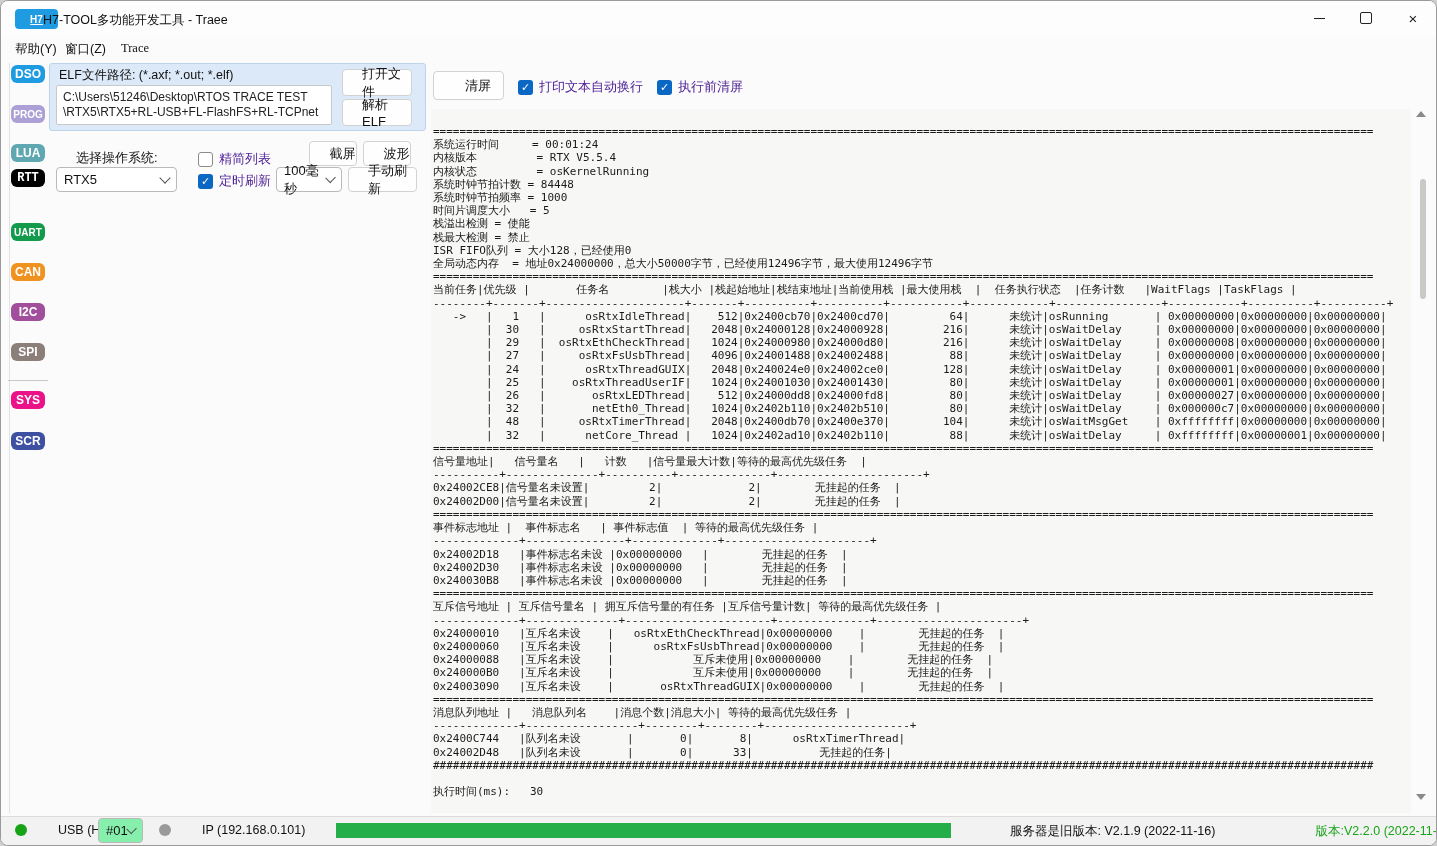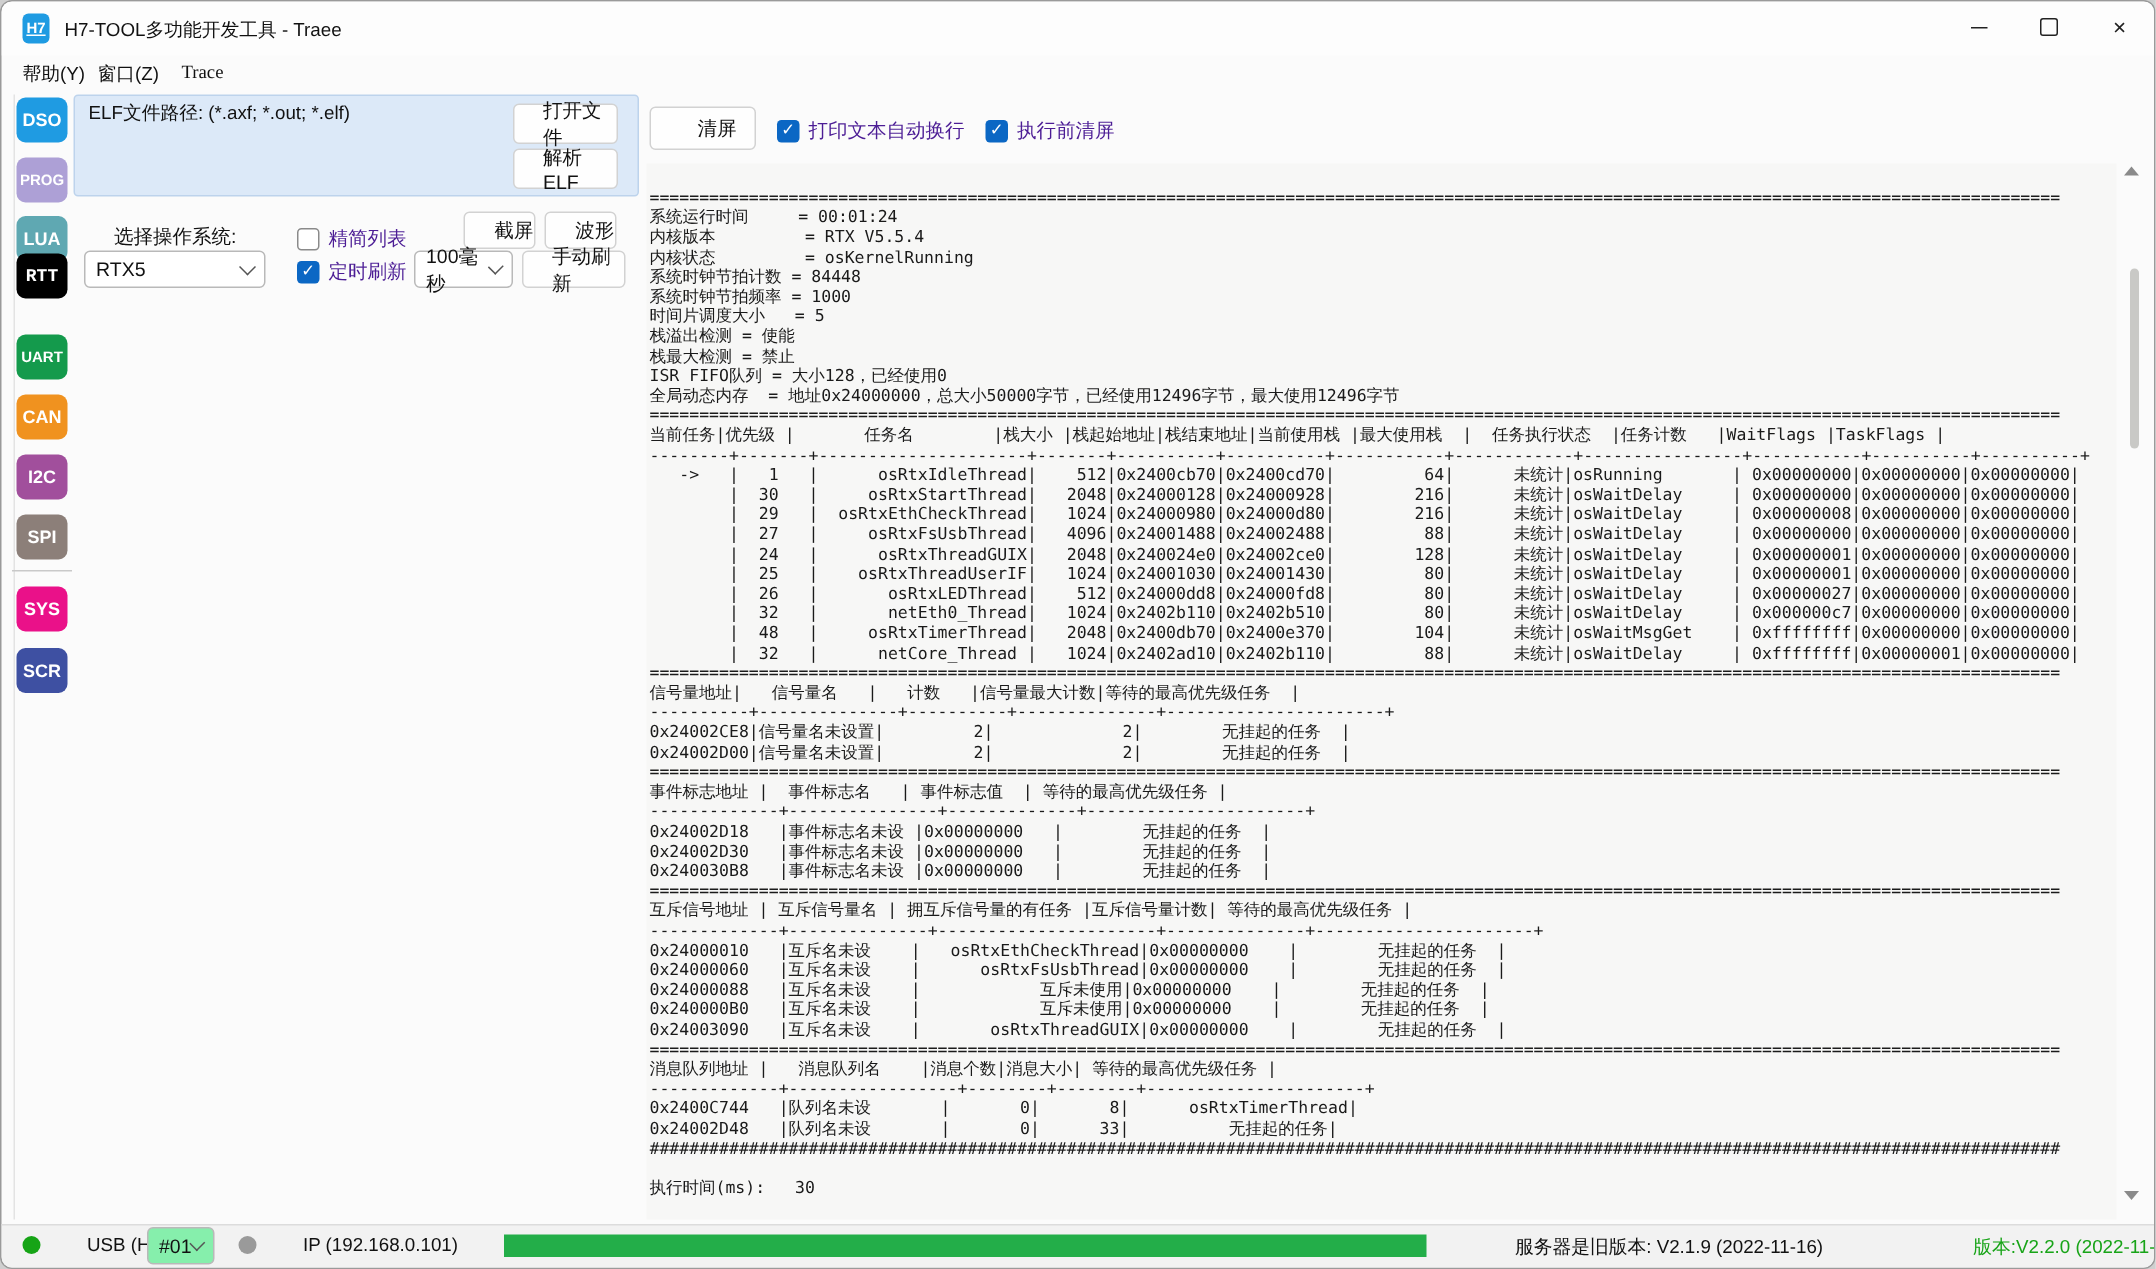--- a/index.html
+++ b/index.html
@@ -1,31 +1,31 @@
 <!DOCTYPE html>
 <html><head>
 <meta charset="utf-8">
 <style>
   html,body{margin:0;padding:0;background:#cfcfcf;font-family:"Liberation Sans",sans-serif;}
   #window{position:relative;width:1437px;height:846px;background:#fbfbfb;border-radius:8px;
           border:1px solid #9a9a9a;overflow:hidden;box-sizing:border-box;}
   .abs{position:absolute;}
   
   #titlebar{left:0;top:0;width:100%;height:36px;background:#fdfdfd;}
-  #app-icon{left:14px;top:8px;width:18px;height:20px;border-radius:4px;color:#fff;
+  #app-icon{left:14px;top:8px;width:43px;height:20px;border-radius:4px;color:#fff;
             font-size:10px;font-weight:bold;display:flex;align-items:center;justify-content:center;text-decoration:underline;}
   #title-text{left:42px;top:11px;font-size:12.5px;color:#111;}
   .winbtn{top:2px;width:46px;height:30px;display:flex;align-items:center;justify-content:center;color:#222;}
   .min-glyph{display:inline-block;width:11px;height:1px;background:#222;}
   .max-glyph{display:inline-block;width:10px;height:10px;border:1px solid #222;border-radius:2px;}
   .close-glyph{font-size:15px;line-height:15px;}
   
   .menu-item{top:40px;font-size:12.5px;color:#111;}
   
-  .side-btn{left:10px;width:34px;height:30px;border-radius:6px;color:#fff;display:flex;
+  .side-btn{left:10px;width:34px;height:18px;border-radius:6px;color:#fff;display:flex;
             align-items:center;justify-content:center;font-weight:bold;font-size:12px;}
   .side-btn.small{font-size:10px;}
   #side-vline{left:8px;top:62px;width:1px;height:750px;background:#e3e3e3;}
   #side-divider{left:7px;top:379px;width:40px;height:1px;background:#c9c9c9;}
   
   #elf-panel{left:48px;top:62px;width:377px;height:68px;background:#dce9f8;border:1px solid #bdd3ec;
              border-radius:3px;box-sizing:border-box;}
   #elf-label{left:58px;top:66px;font-size:12.5px;color:#111;}
   #elf-path{left:55px;top:84px;width:276px;height:40px;background:#fff;border:1px solid #c9c9c9;
             border-radius:2px;box-sizing:border-box;font-size:12px;color:#222;padding:4px 6px;line-height:15px;}
@@ -91,20 +91,24 @@
   <div class="abs side-btn small" style="top: 222px; background-color: rgb(20, 154, 76);">UART</div>
   <div class="abs side-btn" style="top: 262px; background-color: rgb(240, 146, 31);">CAN</div>
   <div class="abs side-btn" style="top: 302px; background-color: rgb(161, 79, 156);">I2C</div>
   <div class="abs side-btn" style="top: 342px; background-color: rgb(140, 127, 121);">SPI</div>
   <div class="abs" id="side-divider"></div>
   <div class="abs side-btn" style="top: 390px; background-color: rgb(234, 17, 137);">SYS</div>
   <div class="abs side-btn" style="top: 431px; background-color: rgb(62, 80, 162);">SCR</div>
 
   <div class="abs" id="elf-panel"></div>
   <div class="abs" id="elf-label">ELF文件路径:  (*.axf; *.out; *.elf)</div>
+  <div class="abs" id="elf-path">
+    <div>C:\Users\51246\Desktop\RTOS TRACE TEST</div>
+    <div>\RTX5\RTX5+RL-USB+FL-FlashFS+RL-TCPnet</div>
+  </div>
   <div class="abs btn" style="left:341px;top:68px;width:70px;height:27px;">打开文件</div>
   <div class="abs btn" style="left:341px;top:98px;width:70px;height:27px;">解析ELF</div>
 
   <div class="abs label13" style="left:55px;top:148px;">选择操作系统:</div>
   <div class="abs btn" style="left:308px;top:140px;width:48px;height:25px;">截屏</div>
   <div class="abs btn" style="left:362px;top:140px;width:48px;height:25px;">波形</div>
 
   <div class="abs combo" style="left:55px;top:166px;width:121px;height:25px;">
     <span>RTX5</span>
     <span class="chev"></span>

